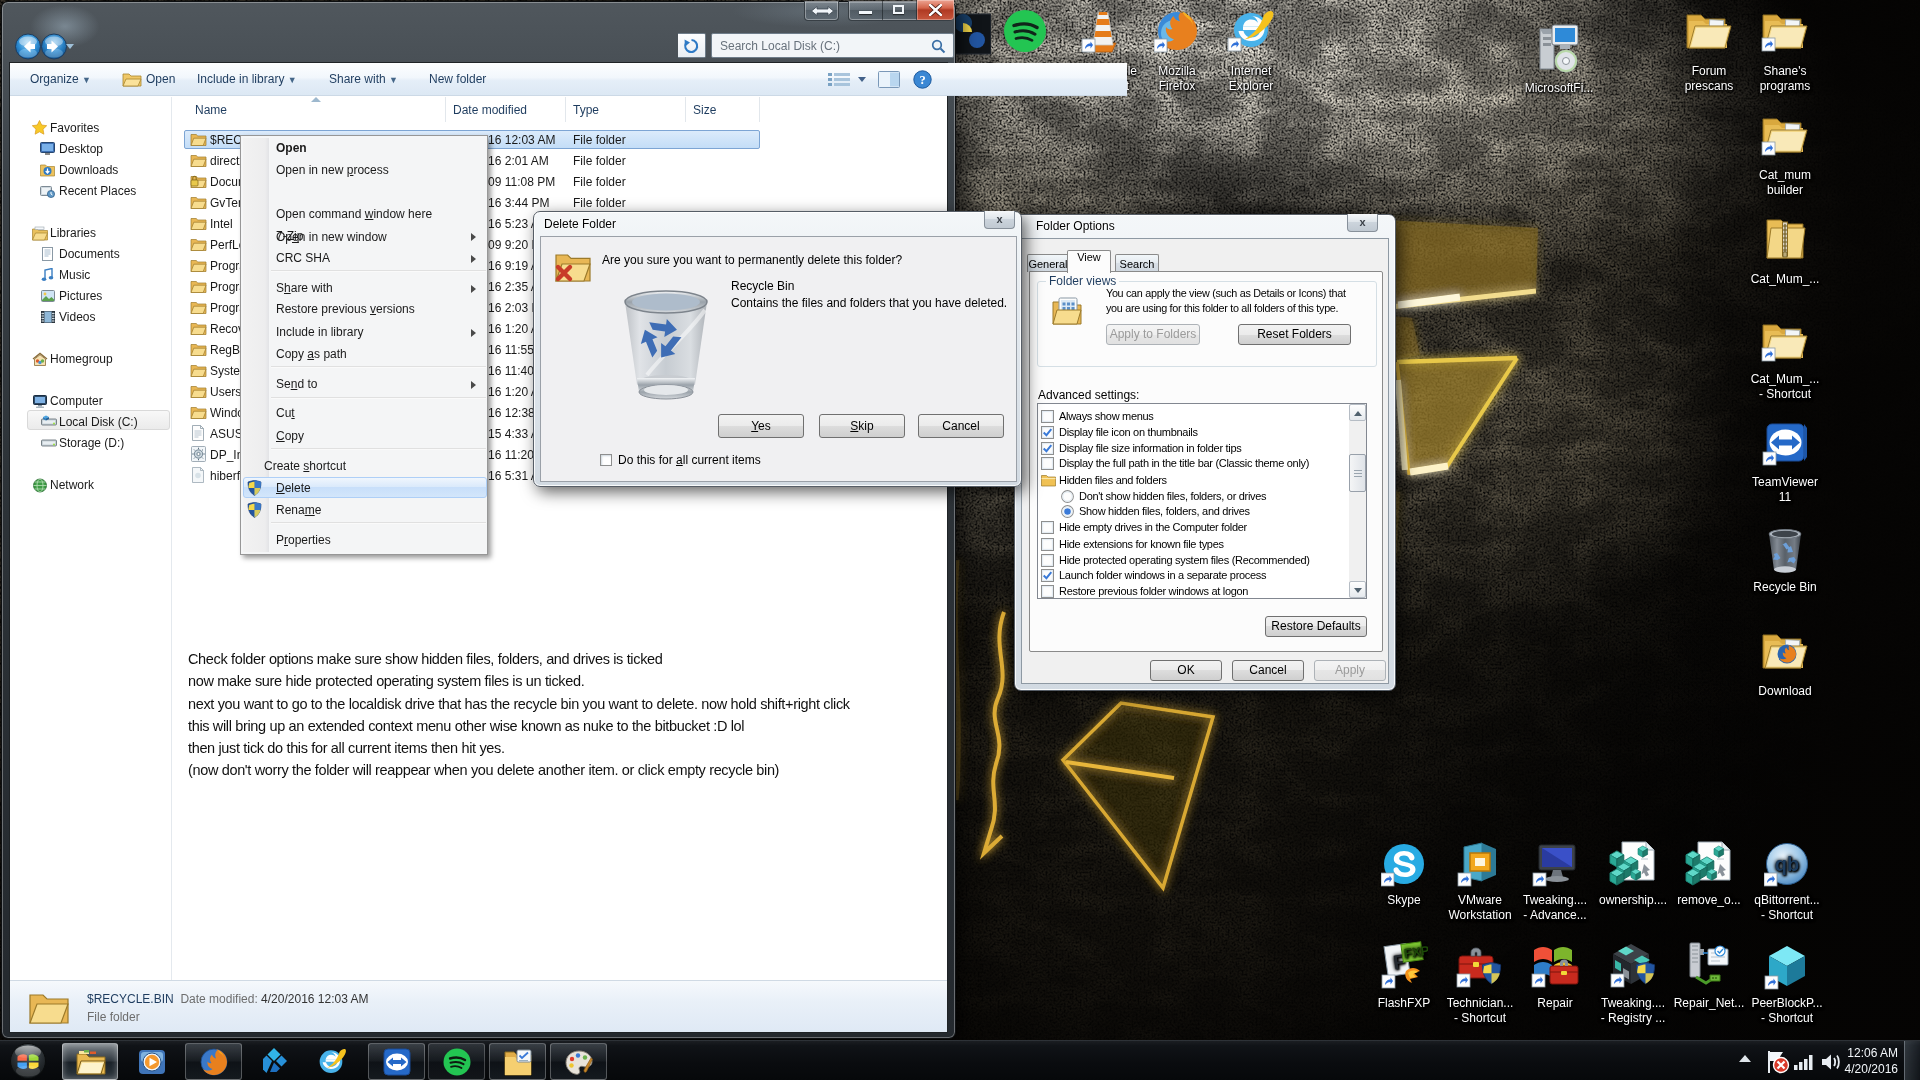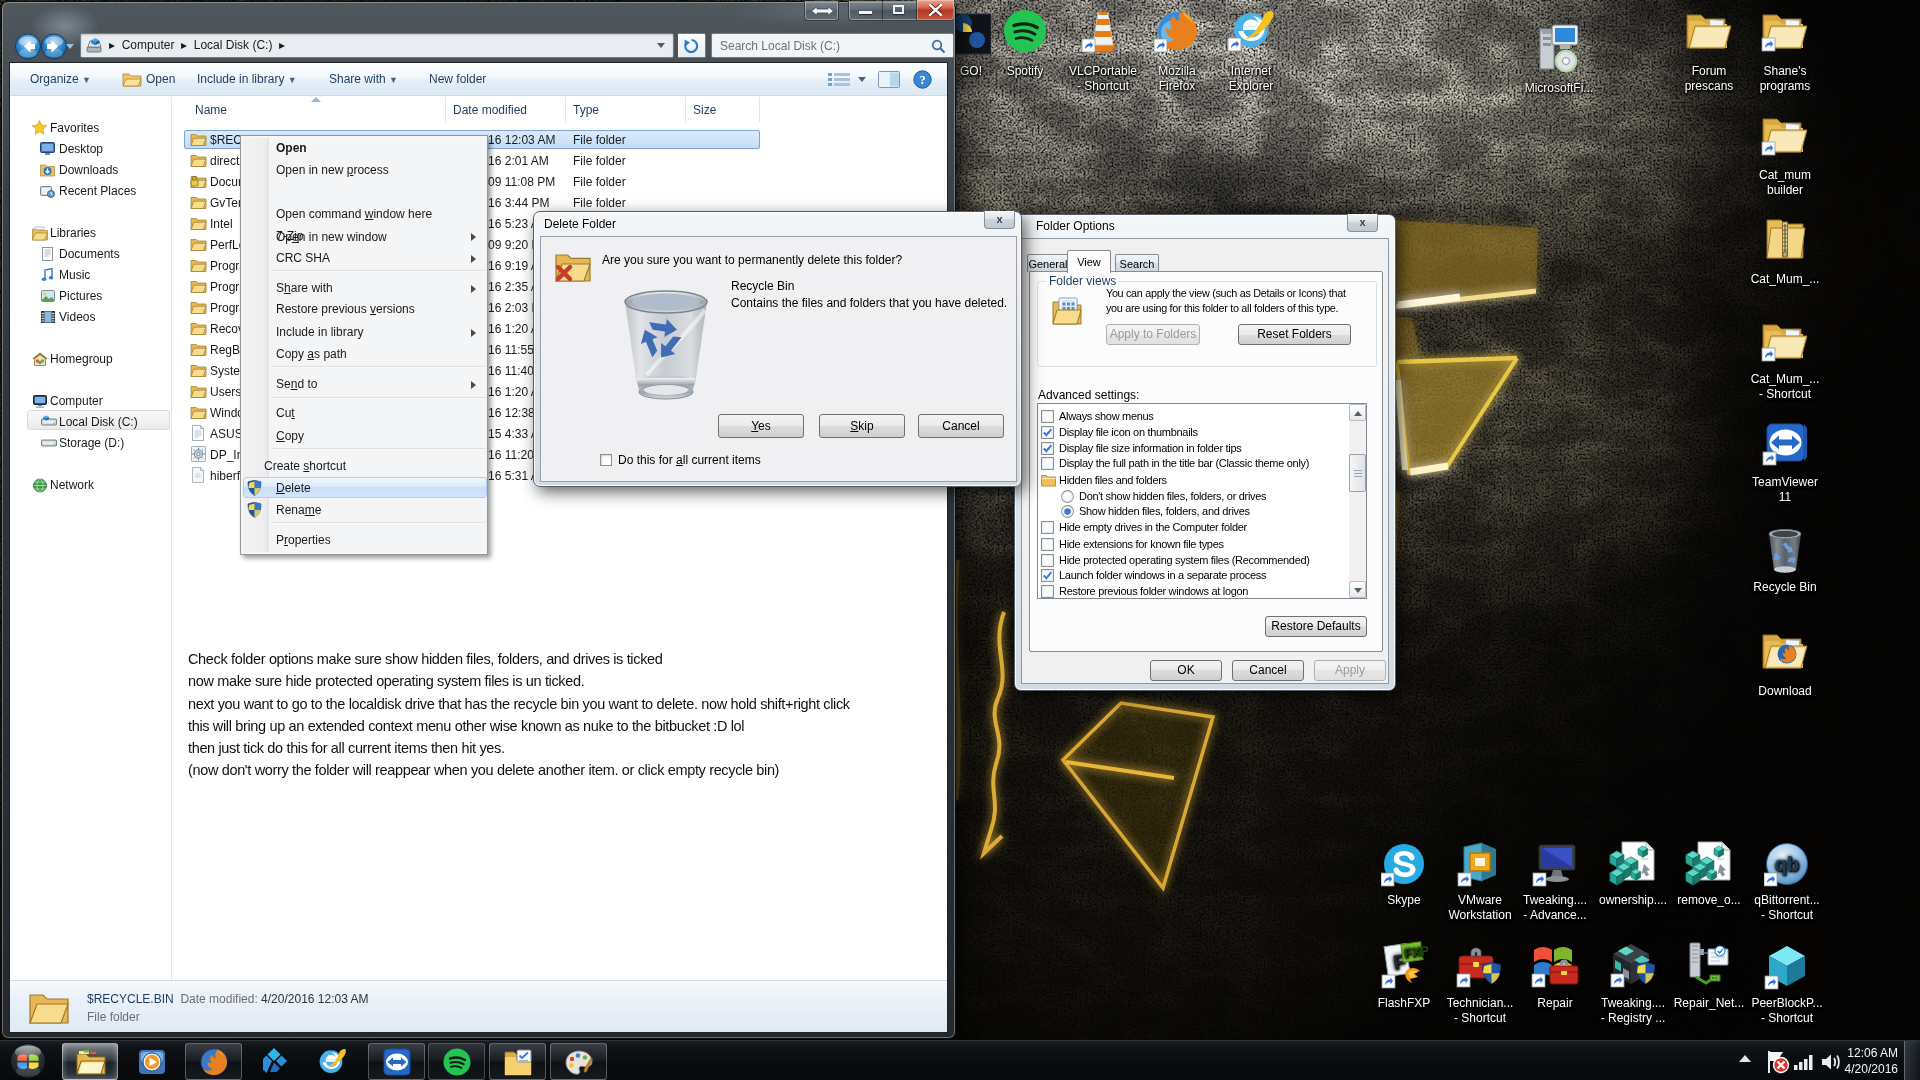--- a/index.html
+++ b/index.html
@@ -143,49 +143,37 @@
     <circle cx="14" cy="13.5" r="12.5" fill="url(#bkg)" stroke="#1d3c5e" stroke-width="1"></circle>
     <circle cx="40" cy="13.5" r="12.5" fill="url(#bkg2)" stroke="#1d3c5e" stroke-width="1"></circle>
     <ellipse cx="14" cy="8.5" rx="9" ry="5" fill="rgba(255,255,255,0.45)"></ellipse>
     <ellipse cx="40" cy="8.5" rx="9" ry="5" fill="rgba(255,255,255,0.4)"></ellipse>
     <ellipse cx="14" cy="20" rx="9" ry="4.5" fill="rgba(190,230,255,0.35)"></ellipse>
     <ellipse cx="40" cy="20" rx="9" ry="4.5" fill="rgba(190,230,255,0.3)"></ellipse>
     <path d="M16.5,7.5 L10,13.5 L16.5,19.5 L16.5,16 L21,16 L21,11 L16.5,11 Z" fill="#fff"></path>
     <path d="M37.5,7.5 L44,13.5 L37.5,19.5 L37.5,16 L33,16 L33,11 L37.5,11 Z" fill="#fff"></path>
     <path d="M52,11 L60,11 L56,16 Z" fill="#9fc0d8"></path>
   </svg>
-  <div class="abs" style="left:78px;top:31px;width:594px;height:25px;border:1px solid #6f7d8a;border-radius:2px;background:#e9edf1;box-shadow:inset 0 1px 2px rgba(0,0,0,0.18);">
-    <svg class="abs" style="left:5px;top:4px" width="17" height="16" viewBox="0 0 17 16">
-      <rect x="1" y="9" width="14" height="5" rx="1" fill="#aab6bd" stroke="#5d686f" stroke-width="0.8"></rect>
-      <circle cx="12.5" cy="11.5" r="1.1" fill="#9ae03c"></circle>
-      <path d="M2,9 L4,3 L13,3 L15,9 Z" fill="#dfe7ec" stroke="#5d686f" stroke-width="0.8"></path>
-      <path d="M5.2,2.2 l4,-2 l4,2 l-4,2 z" fill="#4aa3e0"></path>
-        <path d="M5.2,2.2 l4,2 v3 l-4,-2 z" fill="#2d7fc0"></path>
-        <path d="M13.2,2.2 l-4,2 v3 l4,-2 z" fill="#1d5f9a"></path>
-    </svg>
-    <div class="abs" style="left:28px;top:4px;font-size:12px;color:#1a1a1a;">▸&nbsp; Computer&nbsp; ▸&nbsp; Local Disk (C:)&nbsp; ▸</div>
-    <div class="abs" style="right:8px;top:9px;width:0;height:0;border-left:4px solid transparent;border-right:4px solid transparent;border-top:5px solid #4b5a68;"></div>
-  </div>
   <div class="abs" style="left:676px;top:31px;width:28px;height:25px;border:1px solid #6f7d8a;border-left:none;border-radius:0 2px 2px 0;background:linear-gradient(180deg,#fdfdfe,#e8edf2);">
     <svg class="abs" style="left:5px;top:4px" width="17" height="17" viewBox="0 0 17 17">
       <path d="M8.5,2 A6,6 0 1 1 3,5" fill="none" stroke="#2f7ac5" stroke-width="2.2"></path>
       <path d="M1.5,1.5 L7,4.5 L2,8.5 Z" fill="#2f7ac5"></path>
     </svg>
   </div>
   <div class="abs" style="left:709px;top:31px;width:243px;height:25px;border:1px solid #6f7d8a;border-radius:2px;background:#f2f5f8;">
     <div class="abs" style="left:8px;top:5px;font-size:12px;color:#68727c;">Search Local Disk (C:)</div>
     <svg class="abs" style="right:7px;top:5px" width="15" height="15" viewBox="0 0 15 15">
       <circle cx="6" cy="6" r="4.3" fill="none" stroke="#3a6ea5" stroke-width="1.7"></circle>
       <line x1="9.5" y1="9.5" x2="13.5" y2="13.5" stroke="#3a6ea5" stroke-width="2"></line>
     </svg>
   </div>
 
   <div class="abs" style="left:7px;top:60px;width:939px;height:971px;background:#fff;border:1px solid #1f2326;">
 
-    <div class="abs" style="left:0;top:0;width:937px;height:33px;background:linear-gradient(180deg,#fdfeff 0%,#f2f7fc 45%,#e5eef8 55%,#dce8f4 100%);border-bottom:1px solid #ccd9e6;">
+    <div class="abs" style="left:0;top:0;width:1117px;height:33px;background:linear-gradient(180deg,#fdfeff 0%,#f2f7fc 45%,#e5eef8 55%,#dce8f4 100%);border-bottom:1px solid #ccd9e6;">
       <div class="abs" style="left:20px;top:9px;font-size:12px;color:#1e3c5f;">Organize&nbsp;<span style="font-size:9px;color:#446688;">▼</span></div>
       <svg class="abs" style="left:112px;top:7px" width="20" height="18" viewBox="0 0 20 18">
         <path d="M1,4 L7,4 L9,6 L19,6 L19,16 L1,16 Z" fill="#f0c868" stroke="#a8852f" stroke-width="0.8"></path>
         <path d="M1,16 L4,9 L19,9 L16,16 Z" fill="#fbe29a" stroke="#a8852f" stroke-width="0.8"></path>
       </svg>
       <div class="abs" style="left:136px;top:9px;font-size:12px;color:#1e3c5f;">Open</div>
       <div class="abs" style="left:187px;top:9px;font-size:12px;color:#1e3c5f;">Include in library&nbsp;<span style="font-size:9px;color:#446688;">▼</span></div>
       <div class="abs" style="left:319px;top:9px;font-size:12px;color:#1e3c5f;">Share with&nbsp;<span style="font-size:9px;color:#446688;">▼</span></div>
       <div class="abs" style="left:419px;top:9px;font-size:12px;color:#1e3c5f;">New folder</div>
       <svg class="abs" style="left:818px;top:8px" width="42" height="17" viewBox="0 0 42 17">
@@ -1052,21 +1040,21 @@
 
 <div id="fopt" class="dlg" style="left:1014px;top:214px;width:382px;height:477px;z-index:40;">
   <div class="dlgtitle" style="left:21px;">Folder Options</div>
   <div class="xbtn" style="left:332px;top:-1px;width:31px;height:18px;font-size:11px;line-height:16px;">x</div>
   <div class="abs" style="left:6px;top:23px;width:368px;height:446px;background:#f0f0f0;border:1px solid #8e99a3;">
 
     <div class="abs" style="left:5px;top:15px;width:42px;height:18px;background:linear-gradient(180deg,#f2f7fa,#e4eaef 50%,#d8dfe6 50%,#cfd7df);border:1px solid #8a8a8a;border-bottom:none;border-radius:2px 2px 0 0;text-align:center;font-size:11px;padding-top:3px;">General</div>
     <div class="abs" style="left:10px;top:14px;width:40px;height:20px;"></div>
     <div class="abs" style="left:93px;top:15px;width:44px;height:18px;background:linear-gradient(180deg,#f2f7fa,#e4eaef 50%,#d8dfe6 50%,#cfd7df);border:1px solid #8a8a8a;border-bottom:none;border-radius:2px 2px 0 0;text-align:center;font-size:11px;padding-top:3px;">Search</div>
     <div class="abs" style="left:7px;top:32px;width:354px;height:381px;background:#fcfcfc;border:1px solid #8a8a8a;border-radius:0 2px 2px 2px;"></div>
-    <div class="abs" style="left:45px;top:11px;width:44px;height:23px;background:#fcfcfc;border:1px solid #8a8a8a;border-bottom:none;border-radius:2px 2px 0 0;text-align:center;font-size:11px;padding-top:5px;">View</div>
+    <div class="abs" style="left:45px;top:11px;width:44px;height:23px;background:#fcfcfc;border:1px solid #8a8a8a;border-bottom:none;border-radius:2px 2px 0 0;text-align:center;font-size:11px;">View</div>
 
     <div class="abs" style="left:7px;top:33px;width:354px;height:380px;font-size:12px;color:#000;">
 
       <div class="abs" style="left:8px;top:9px;width:340px;height:86px;border:1px solid #d5dfe5;border-radius:3px;"></div>
       <div class="abs" style="left:17px;top:2px;background:#fcfcfc;padding:0 3px;color:#1e3c5f;">Folder views</div>
       <svg class="abs" style="left:22px;top:24px" width="32" height="30" viewBox="0 0 32 30">
         <path d="M2,6 L12,6 L15,9 L30,9 L30,28 L2,28 Z" fill="#e8b755" stroke="#9c7a2a" stroke-width="1"></path>
         <rect x="8" y="2" width="18" height="20" rx="1.5" fill="#fdfdfd" stroke="#8a99a5"></rect>
         <rect x="10" y="4" width="14" height="16" fill="#dce9f5"></rect>
         <path d="M11.5,6.5 h3 v3 h-3 z M16,6.5 h3 v3 h-3 z M20.5,6.5 h3 v3 h-3 z M11.5,11 h3 v3 h-3 z M16,11 h3 v3 h-3 z M20.5,11 h3 v3 h-3 z" fill="#5b8fc8"></path>

